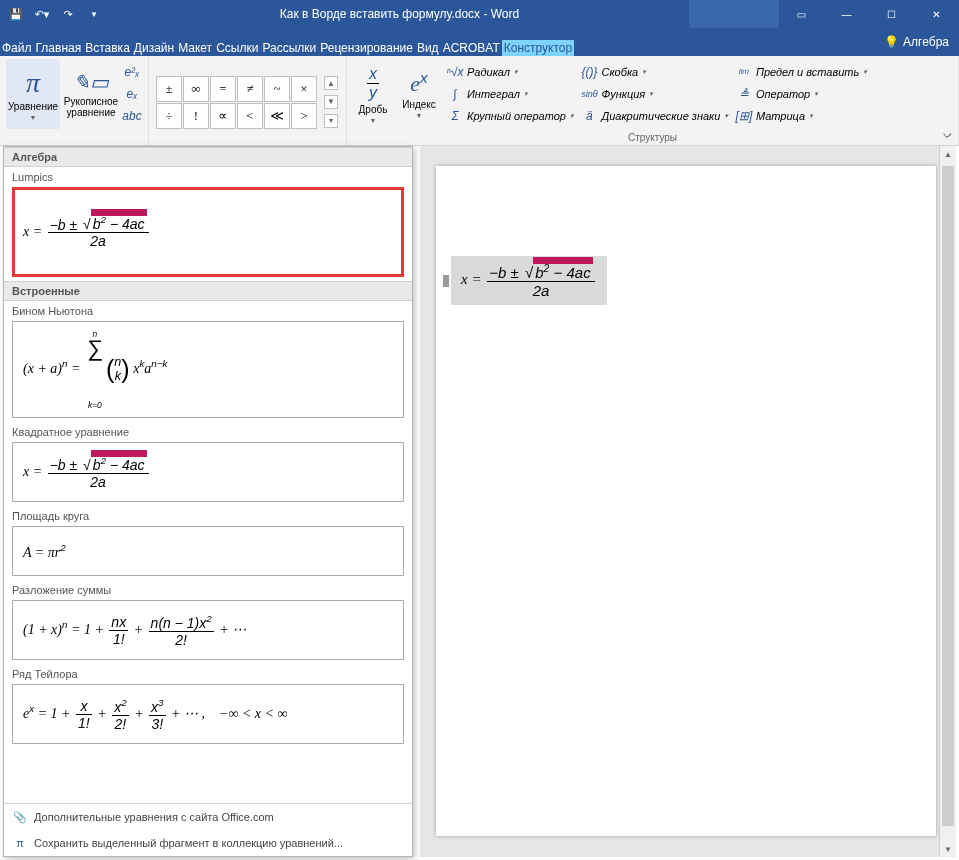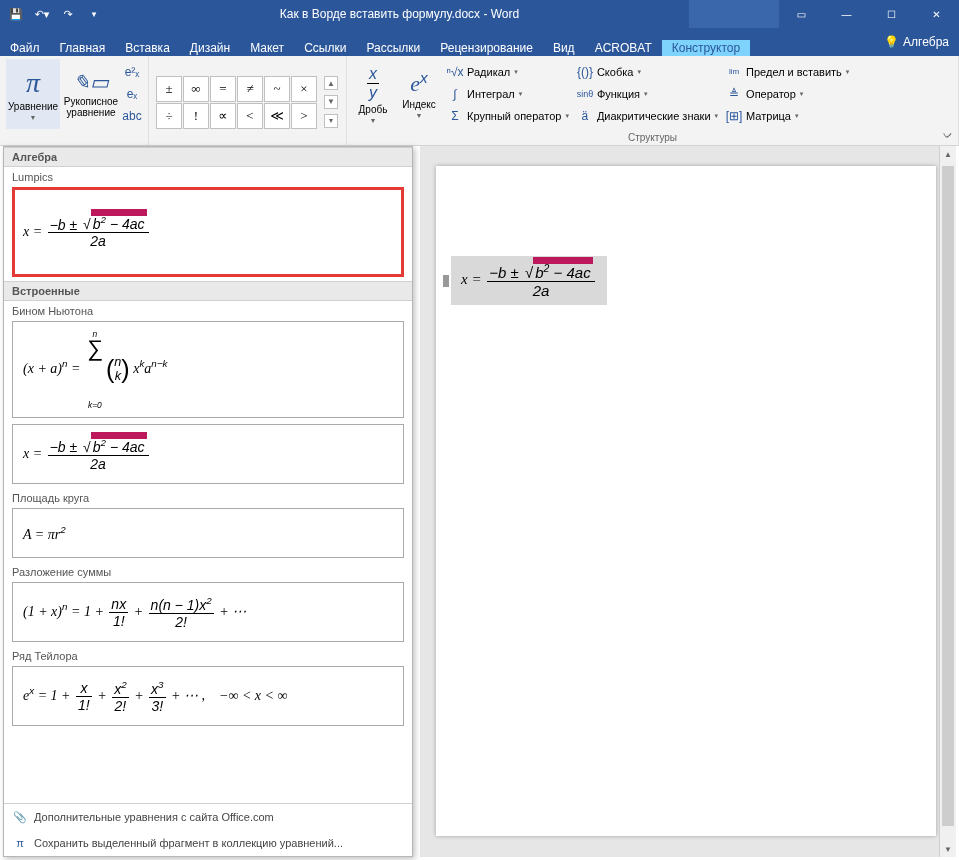--- a/index.html
+++ b/index.html
@@ -9,33 +9,33 @@
 .titlebar { background: #2b579a; height: 28px; display: flex; align-items: center; color: #fff; font-size: 11px; }
 .titlebar-left { display: flex; align-items: center; padding: 0 4px; gap: 2px; }
 .titlebar-icon { width: 24px; height: 28px; display: flex; align-items: center; justify-content: center; color: #fff; }
 .titlebar-title { flex: 1; text-align: center; font-size: 12px; white-space: nowrap; }
 .titlebar-right { display: flex; align-items: center; gap: 0; }
 .win-btn { width: 45px; height: 28px; display: flex; align-items: center; justify-content: center; color: #fff; font-size: 10px; }
 .win-btn.close { width: 45px; }
 
 
 .menubar { background: #2b579a; height: 28px; display: flex; align-items: stretch; color: #fff; font-size: 12px; }
-.menu-tab { padding: 0 10px; display: flex; align-items: center; cursor: pointer; margin-top: 12px; }
+.menu-tab { padding: 0 2px; display: flex; align-items: center; cursor: pointer; margin-top: 12px; }
 .menu-tab.active { background: #7dd3fc; color: #2b579a; }
 .menu-right { margin-left: auto; display: flex; align-items: center; padding: 0 10px; gap: 4px; }
 
 
 .ribbon { background: #f3f3f3; height: 90px; border-bottom: 1px solid #d4d4d4; display: flex; font-size: 11px; position: relative; }
 .ribbon-group { display: flex; flex-direction: column; padding: 3px 6px 0 6px; border-right: 1px solid #e0e0e0; }
 .ribbon-group-content { flex: 1; display: flex; align-items: flex-start; gap: 4px; }
 .ribbon-group-label { text-align: center; font-size: 10px; color: #666; padding: 2px 0; }
 .big-btn { display: flex; flex-direction: column; align-items: center; justify-content: center; width: 54px; height: 70px; text-align: center; gap: 2px; }
 .big-btn .icon { font-size: 28px; color: #2b579a; font-style: italic; font-family: 'Times New Roman', serif; }
 .big-btn .lbl { font-size: 10px; line-height: 1.1; }
-.small-col { display: flex; flex-direction: column; gap: 1px; padding-top: 2px; }
+.small-col { display: flex; flex-direction: column; gap: 1px; padding-top: 2px; font-style: italic; }
 .small-btn-row { display: flex; align-items: center; gap: 4px; font-size: 11px; padding: 1px 2px; height: 21px; }
 .small-btn-row .ic { width: 16px; height: 16px; display: flex; align-items: center; justify-content: center; font-size: 12px; color: #2b579a; }
 .small-btn-row .dd { font-size: 7px; color: #666; }
 .ribbon-collapse { position: absolute; right: 6px; bottom: 4px; font-size: 11px; color: #666; }
 
 
 .sym-grid { display: grid; grid-template-columns: repeat(6, 26px); grid-auto-rows: 26px; gap: 1px; padding: 1px; }
 .sym-cell { border: 1px solid #c0c0c0; display: flex; align-items: center; justify-content: center; font-size: 13px; font-family: 'Cambria Math', serif; background: #fff; }
 .sym-right { display: flex; flex-direction: column; justify-content: space-around; padding: 0 2px; height: 56px; }
 .sym-scroll { width: 14px; height: 14px; font-size: 8px; color: #666; display: flex; align-items: center; justify-content: center; border: 1px solid #c0c0c0; background: #fff; }
@@ -240,20 +240,21 @@
   <div class="eq-item-box highlighted">
     <span class="math">x = <span class="frac"><span class="num">−b ± <span class="sqrt"><span class="rad">b<sup>2</sup> − 4ac</span></span></span><span class="den">2a</span></span></span>
   </div>
   <div class="eq-cat-header">Встроенные</div>
 
   <div class="eq-section-title">Бином Ньютона</div>
   <div class="eq-item-box">
     <span class="math">(x + a)<sup>n</sup> = <span class="sum-sym"><span class="top">n</span><span class="mid">∑</span><span class="bot">k=0</span></span><span class="binom"><span class="bp">(</span><span class="bc">n<br>k</span><span class="bp">)</span></span> x<sup>k</sup>a<sup>n−k</sup></span>
   </div>
 
+  <div class="eq-section-title">Квадратное уравнение</div>
   <div class="eq-item-box">
     <span class="math">x = <span class="frac"><span class="num">−b ± <span class="sqrt"><span class="rad">b<sup>2</sup> − 4ac</span></span></span><span class="den">2a</span></span></span>
   </div>
 
   <div class="eq-section-title">Площадь круга</div>
   <div class="eq-item-box" style="min-height:50px">
     <span class="math">A = πr<sup>2</sup></span>
   </div>
 
   <div class="eq-section-title">Разложение суммы</div>

